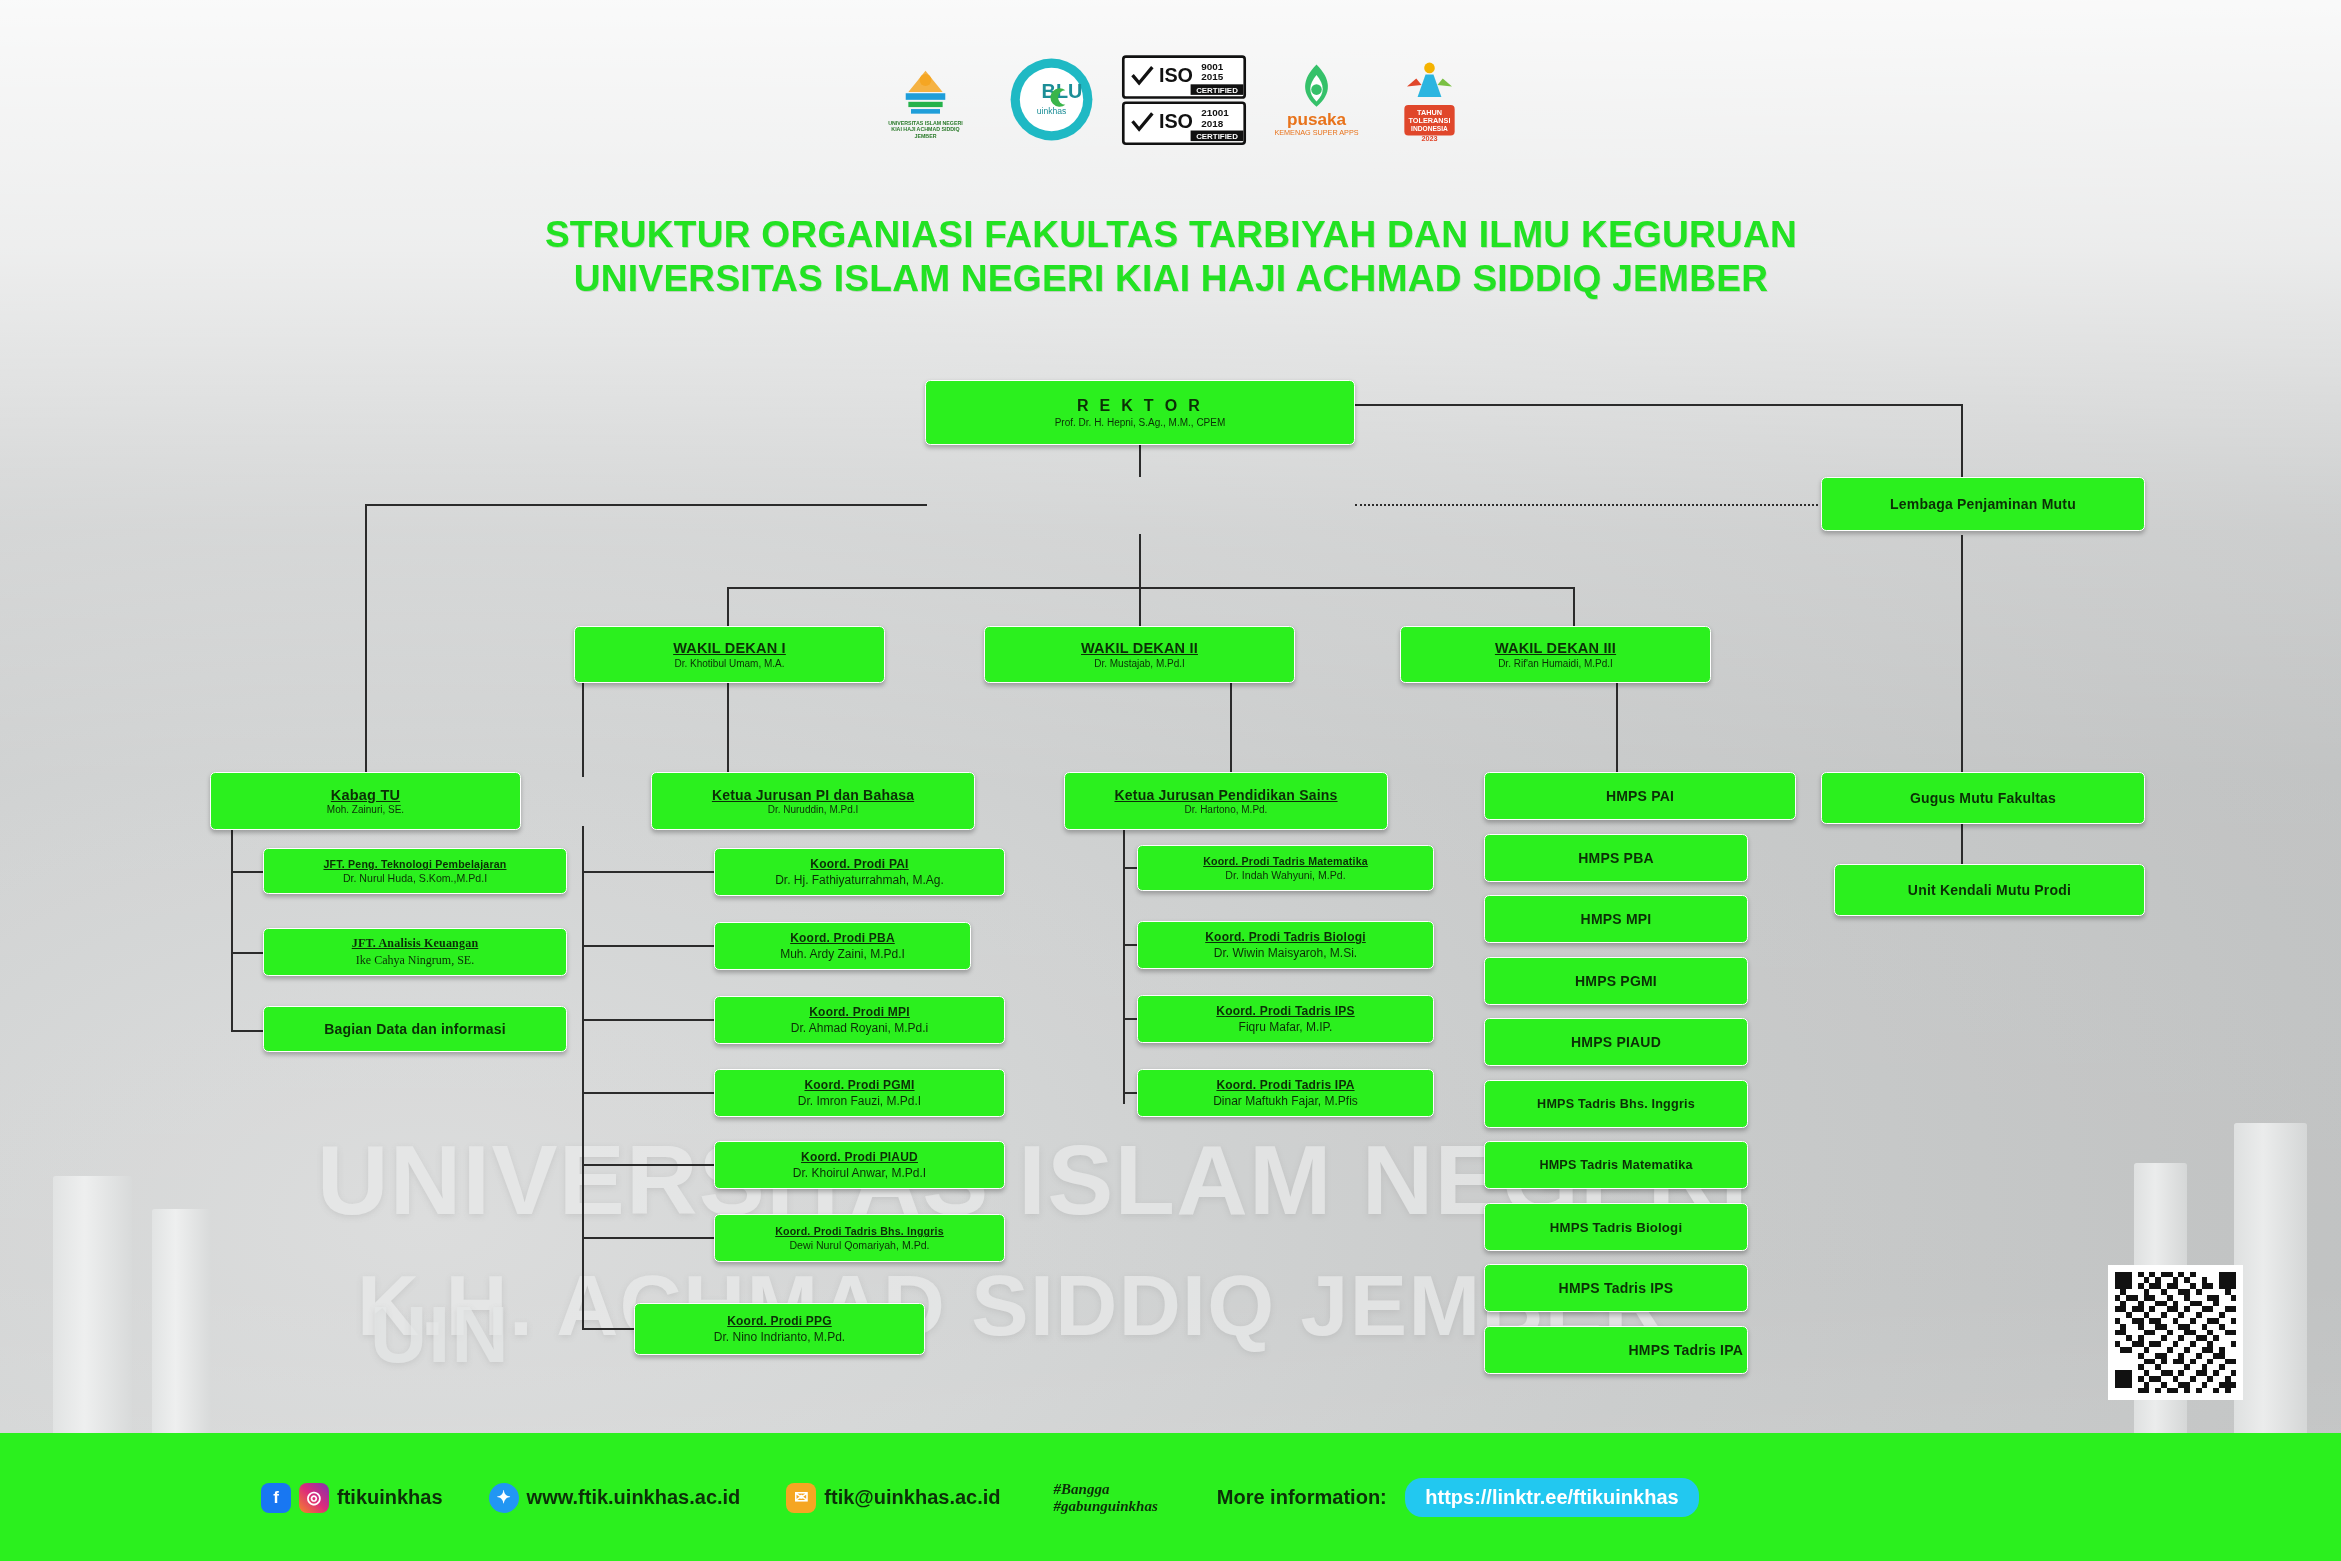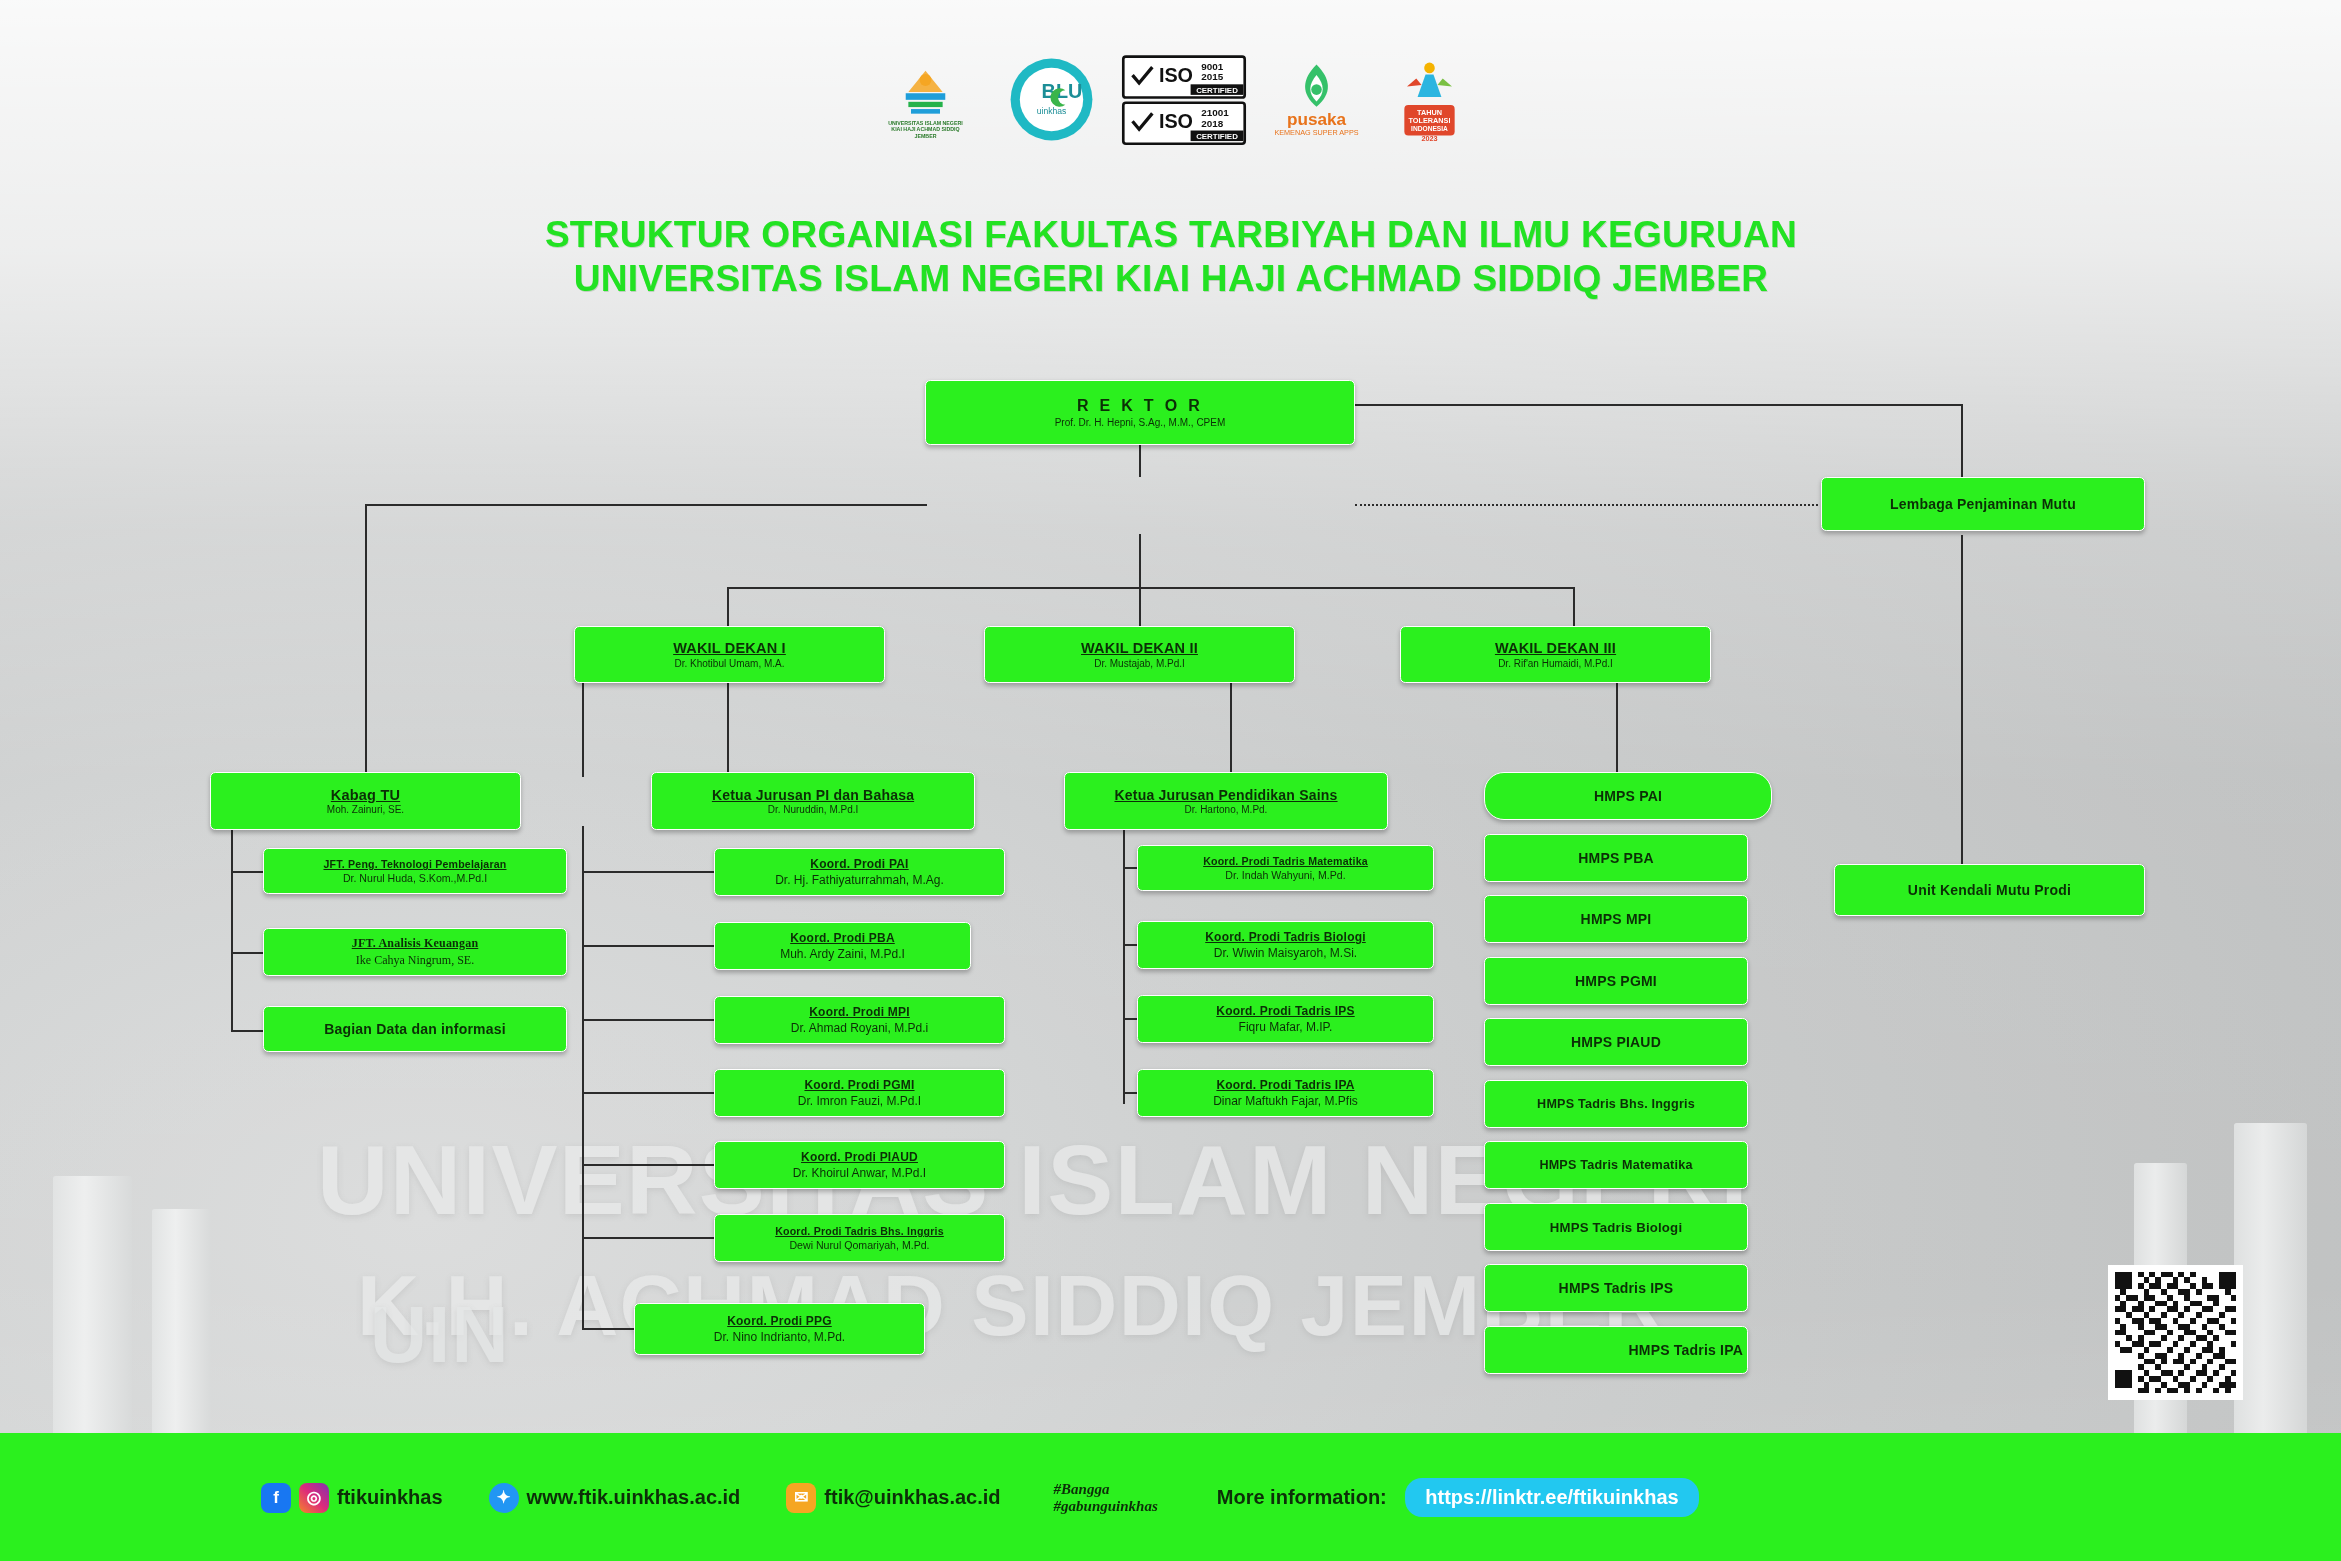--- a/index.html
+++ b/index.html
@@ -320,21 +320,21 @@
   </div>
   <div class="node small" style="left:1137px;top:995px;width:297px;height:48px;">
     <div class="ttl u">Koord. Prodi Tadris IPS</div>
     <div class="sub">Fiqru Mafar, M.IP.</div>
   </div>
   <div class="node small" style="left:1137px;top:1069px;width:297px;height:48px;">
     <div class="ttl u">Koord. Prodi Tadris IPA</div>
     <div class="sub">Dinar Maftukh Fajar, M.Pfis</div>
   </div>
 
-  <div class="node one" style="left:1484px;top:772px;width:288px;height:48px;border-radius:20px;">
+  <div class="node one" style="left:1484px;top:772px;width:312px;height:48px;">
     <div class="ttl">HMPS PAI</div>
   </div>
   <div class="node one" style="left:1484px;top:834px;width:264px;height:48px;">
     <div class="ttl">HMPS PBA</div>
   </div>
   <div class="node one" style="left:1484px;top:895px;width:264px;height:48px;">
     <div class="ttl">HMPS MPI</div>
   </div>
   <div class="node one" style="left:1484px;top:957px;width:264px;height:48px;">
     <div class="ttl">HMPS PGMI</div>
@@ -351,20 +351,23 @@
   <div class="node one" style="left:1484px;top:1203px;width:264px;height:48px;">
     <div class="ttl" style="font-size:13.2px;">HMPS Tadris Biologi</div>
   </div>
   <div class="node one" style="left:1484px;top:1264px;width:264px;height:48px;">
     <div class="ttl">HMPS Tadris IPS</div>
   </div>
   <div class="node one" style="left:1484px;top:1326px;width:264px;height:48px;align-items:flex-end;">
     <div class="ttl">HMPS Tadris IPA</div>
   </div>
 
+  <div class="node one" style="left:1821px;top:772px;width:324px;height:52px;">
+    <div class="ttl">Gugus Mutu Fakultas</div>
+  </div>
   <div class="node one" style="left:1834px;top:864px;width:311px;height:52px;">
     <div class="ttl">Unit Kendali Mutu Prodi</div>
   </div>
 
   <div id="qr">
     <div class="qr-grid">
       <i style="grid-area:1/1/4/4"></i>
         <i style="grid-area:1/5/2/6"></i>
         <i style="grid-area:1/7/2/8"></i>
         <i style="grid-area:1/9/2/11"></i>

